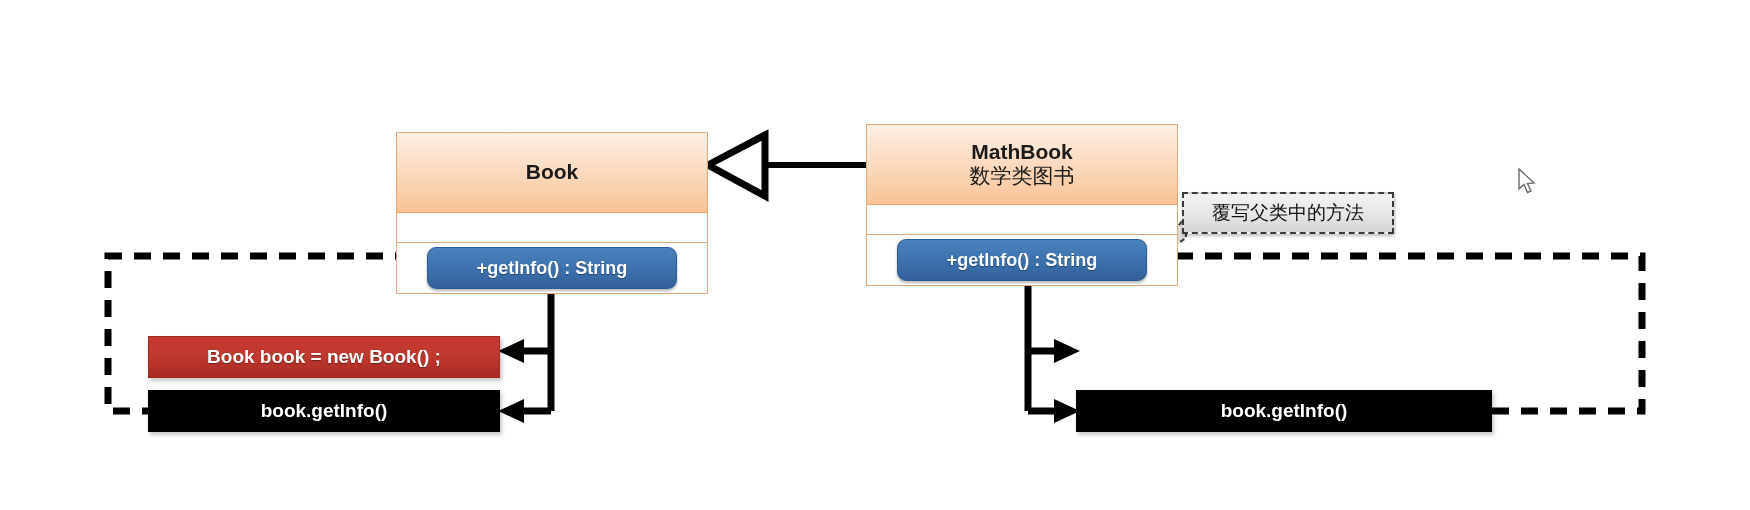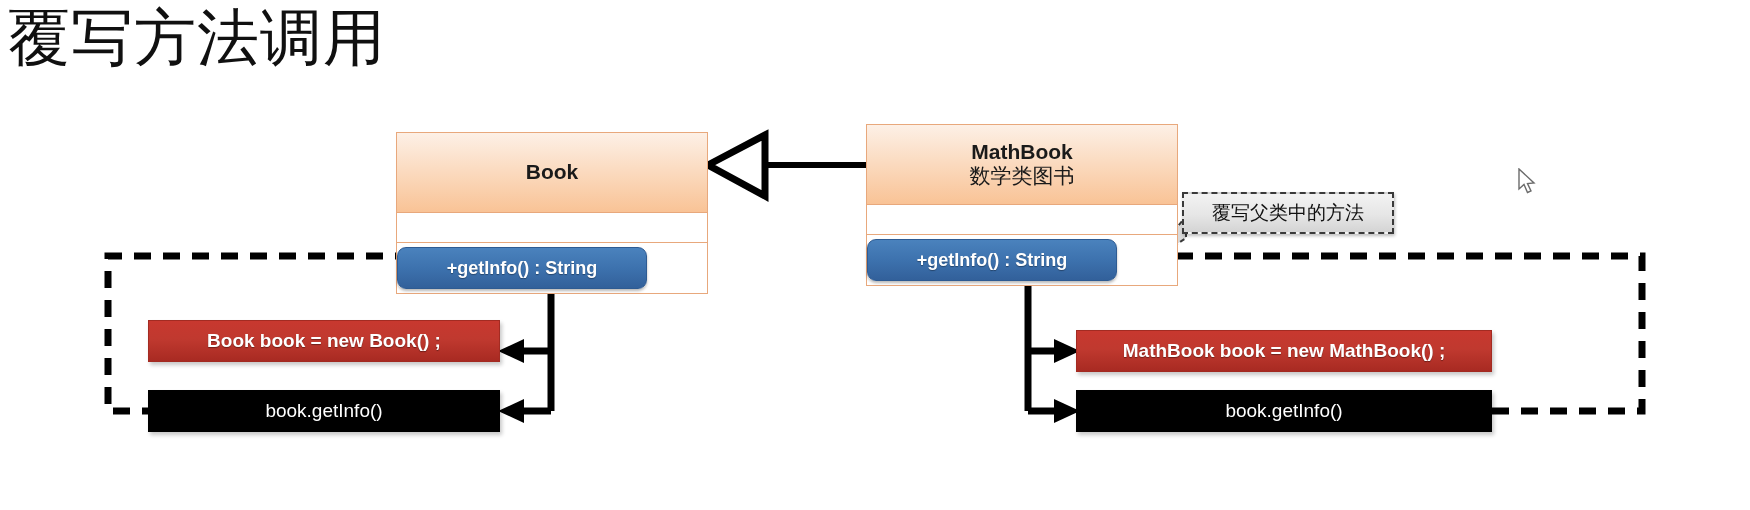--- a/index.html
+++ b/index.html
@@ -77,21 +77,21 @@
     height: 30px;
     border-bottom: 1px solid #e8a87c;
     box-sizing: border-box;
     background: #ffffff;
   }
   .uml-ops {
     box-sizing: border-box;
     background: #ffffff;
     display: flex;
     align-items: center;
-    justify-content: flex-start;
+    justify-content: center;
   }
 
   
   .method-pill {
     box-sizing: border-box;
     height: 42px;
     border-radius: 9px;
     background: linear-gradient(to bottom, #4a82bd 0%, #3d72ae 50%, #32609a 100%);
     border: 1px solid #2e5b92;
     color: #ffffff;
@@ -124,21 +124,21 @@
   }
 
   
   .code-black {
     position: absolute;
     box-sizing: border-box;
     height: 42px;
     background: #000000;
     color: #ffffff;
     font-size: 19px;
-    font-weight: normal;
+    font-weight: bold;
     display: flex;
     align-items: center;
     justify-content: center;
     box-shadow: 2px 3px 4px rgba(0,0,0,0.22);
     white-space: nowrap;
   }
 
   
   #callout {
     position: absolute;
@@ -165,21 +165,20 @@
     top: 168px;
     width: 20px;
     height: 28px;
   }
 </style>
 </head>
 <body>
 
 <div id="canvas">
 
-  <div id="page-title">覆写方法调用</div>
 
   <svg id="wires" viewBox="0 0 1750 510" xmlns="http://www.w3.org/2000/svg">
 
     <line x1="866" y1="165" x2="762" y2="165" stroke="#000000" stroke-width="6"></line>
     <polygon points="708,165 765,135 765,196" fill="#ffffff" stroke="#000000" stroke-width="7" stroke-linejoin="miter"></polygon>
 
     <path d="M 412,256 L 108,256 L 108,411 L 148,411" fill="none" stroke="#000000" stroke-width="7" stroke-dasharray="17,12" stroke-linecap="butt"></path>
 
     <polygon points="432,256 404,243 404,269" fill="#000000"></polygon>
 
@@ -217,25 +216,24 @@
       <div class="uml-subname">数学类图书</div>
     </div>
     <div class="uml-attrs"></div>
     <div class="uml-ops" style="height:50px;">
       <div class="method-pill" style="width:250px;">+getInfo() : String</div>
     </div>
   </div>
 
   <div id="callout">覆写父类中的方法</div>
 
-  <div class="code-red" style="left:148px; top:320px; width:352px;">Book book = new Book() ;</div>
+  <div class="code-red" style="left:148px; top:336px; width:352px;">Book book = new Book() ;</div>
 
   <div class="code-black" style="left:148px; top:390px; width:352px;">book.getInfo()</div>
 
-  <div class="code-red" style="left:1076px; top:330px; width:416px;">MathBook book = new MathBook() ;</div>
 
   <div class="code-black" style="left:1076px; top:390px; width:416px;">book.getInfo()</div>
 
   <svg id="cursor" viewBox="0 0 20 28" xmlns="http://www.w3.org/2000/svg">
     <polygon points="1,1 1,21 6,16.5 9.5,24.5 13,23 9.5,15.5 16,15" fill="#ffffff" stroke="#6b6b6b" stroke-width="1.4"></polygon>
   </svg>
 
 </div>
 
 </body></html>

